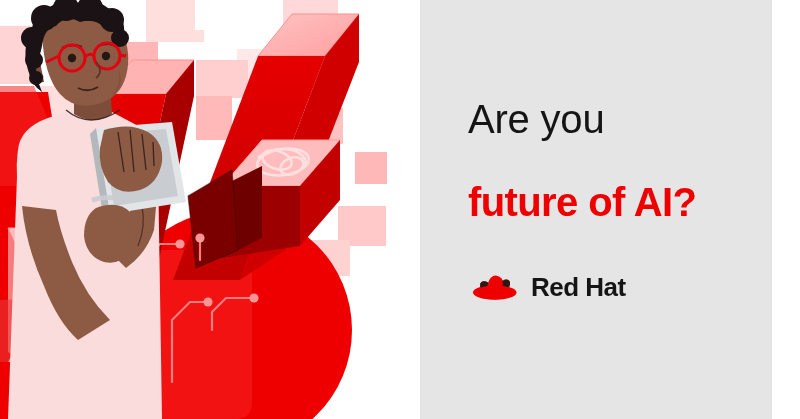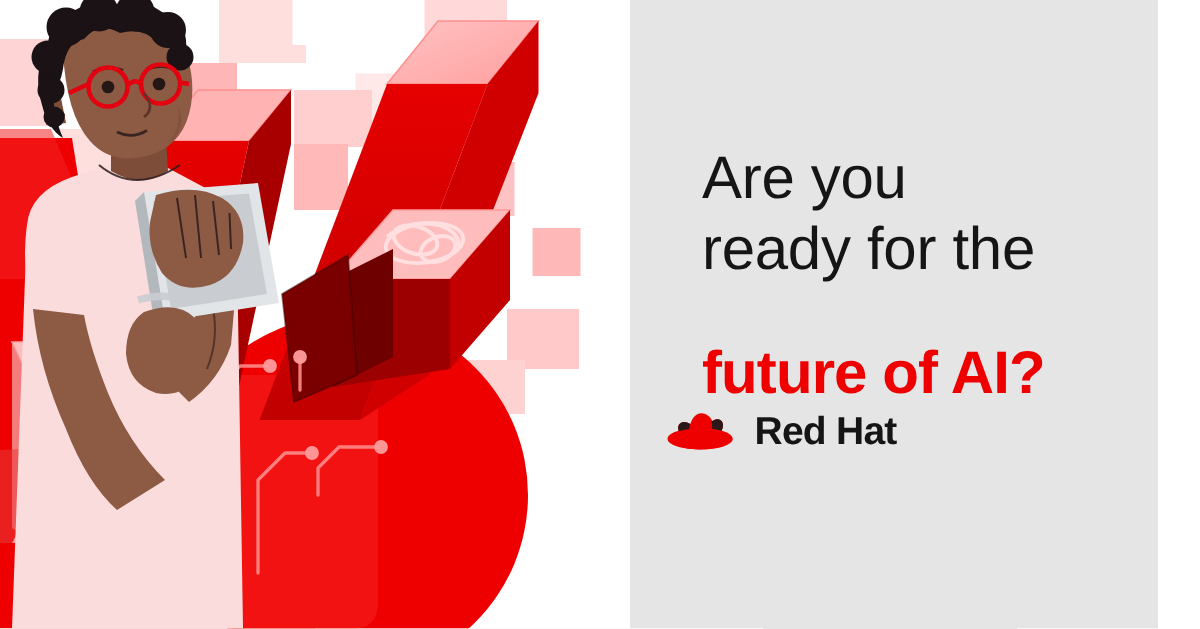--- a/index.html
+++ b/index.html
@@ -39,21 +39,21 @@
     white-space:nowrap;
   }
   .headline.accent{
     font-weight:700;
     color:#e00;
     letter-spacing:-0.6px;
     margin-top:36px;
   }
   #logo{
     position:absolute;
-    left:440px;top:268px;
+    left:468px;top:268px;
     display:flex;
     align-items:center;
     gap:9px;
   }
   #logo .mark{display:block;}
   #logo .wordmark{display:block;}
 </style>
 </head>
 <body>
 
@@ -283,21 +283,20 @@
 
         <g>
           <path d="M158 120 L196 96 L196 170 L160 200 Z" fill="#ee0000" opacity="0.0"></path>
         </g>
       </g>
     </svg>
   </div>
 
   <div id="copy">
     <p class="headline">Are you</p>
-    <p class="headline">ready for the</p>
     <p class="headline accent">future of AI?</p>
   </div>
 
   <div id="logo">
     <span class="mark">
       <svg width="54" height="40" viewBox="0 0 54 40" xmlns="http://www.w3.org/2000/svg">
         <path d="M27.5 7.5c3.2 0 6 2.1 7.4 5.2 1.1-.8 2.3-1.2 3.4-1.2 2.3 0 3.7 1.6 3.7 4 0 1.3-.4 2.7-1.1 4 3.6 1.3 6.1 3 6.1 5 0 3.9-9.4 7.1-21 7.1S5 28.4 5 24.5c0-2.2 3-4.1 7.4-5.4-.2-.6-.3-1.2-.3-1.8 0-2.4 1.6-4 4-4 1.4 0 2.8.5 4.1 1.4 1.4-4.3 4-7.2 7.3-7.2z" fill="#e00"></path>
         <path d="M12.4 19.1c-.2-.6-.3-1.2-.3-1.8 0-2.4 1.6-4 4-4 1.4 0 2.8.5 4.1 1.4-.6 1.8-.9 3.8-.9 5.8 0 .9.1 1.8.2 2.6-3.6-.7-6.3-2.1-7.1-4z" fill="#1a1a1a" opacity="0.92"></path>
         <path d="M34.9 12.7c1.1-.8 2.3-1.2 3.4-1.2 2.3 0 3.7 1.6 3.7 4 0 1.3-.4 2.7-1.1 4-1.6 1-4 1.8-6.9 2.3.5-1.6.8-3.4.8-5.2 0-1.4-.2-2.7-.5-3.9z" fill="#1a1a1a" opacity="0.92"></path>
         <ellipse cx="27.5" cy="24.6" rx="21" ry="7.1" fill="#e00"></ellipse>

